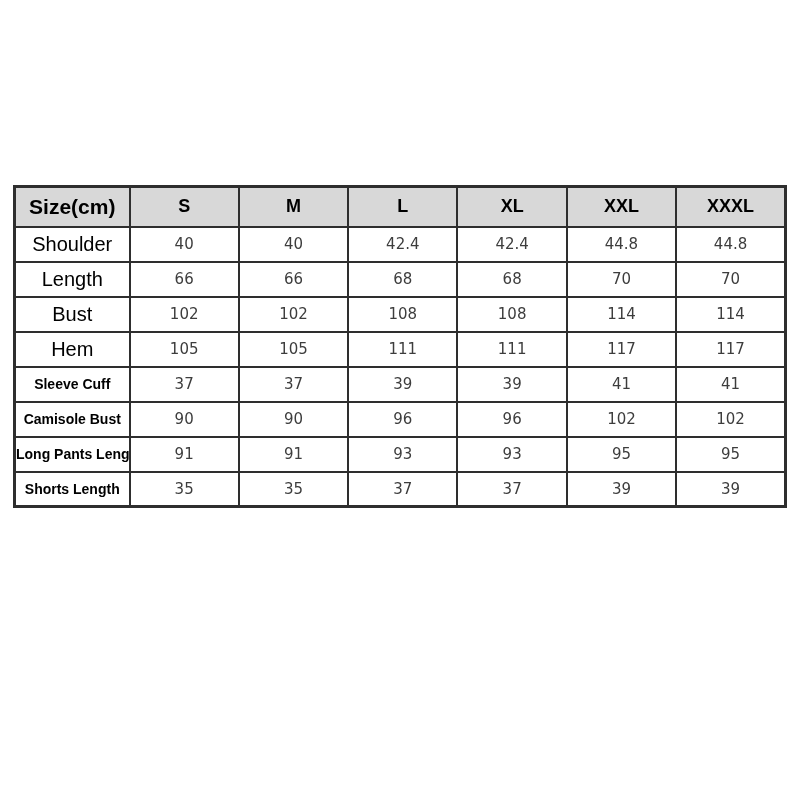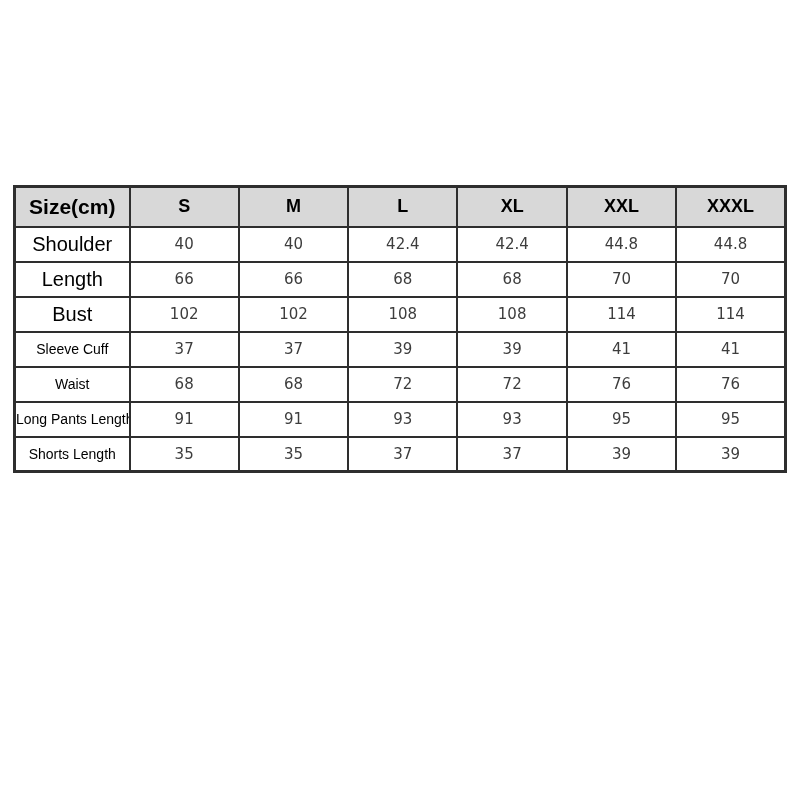--- a/index.html
+++ b/index.html
@@ -59,20 +59,21 @@
   .size-table tbody th.row-label{
     font-weight:normal;
     color:var(--label-text);
     background:#ffffff;
   }
   .size-table tbody th.row-label.lg{
     font-size:20px;
   }
   .size-table tbody th.row-label.sm{
     font-size:14px;
+    font-weight:bold;
   }
   .size-table tbody td.value-cell{
     font-family:"DejaVu Sans", sans-serif;
     font-size:15px;
     color:var(--value-text);
   }
 </style>
 </head>
 <body>
 
@@ -120,36 +121,45 @@
         <tr>
           <th class="row-label lg">Bust</th>
           <td class="value-cell">102</td>
           <td class="value-cell">102</td>
           <td class="value-cell">108</td>
           <td class="value-cell">108</td>
           <td class="value-cell">114</td>
           <td class="value-cell">114</td>
         </tr>
         <tr>
+          <th class="row-label lg">Hem</th>
+          <td class="value-cell">105</td>
+          <td class="value-cell">105</td>
+          <td class="value-cell">111</td>
+          <td class="value-cell">111</td>
+          <td class="value-cell">117</td>
+          <td class="value-cell">117</td>
+        </tr>
+        <tr>
           <th class="row-label sm">Sleeve Cuff</th>
           <td class="value-cell">37</td>
           <td class="value-cell">37</td>
           <td class="value-cell">39</td>
           <td class="value-cell">39</td>
           <td class="value-cell">41</td>
           <td class="value-cell">41</td>
         </tr>
         <tr>
-          <th class="row-label sm">Waist</th>
-          <td class="value-cell">68</td>
-          <td class="value-cell">68</td>
-          <td class="value-cell">72</td>
-          <td class="value-cell">72</td>
-          <td class="value-cell">76</td>
-          <td class="value-cell">76</td>
+          <th class="row-label sm">Camisole Bust</th>
+          <td class="value-cell">90</td>
+          <td class="value-cell">90</td>
+          <td class="value-cell">96</td>
+          <td class="value-cell">96</td>
+          <td class="value-cell">102</td>
+          <td class="value-cell">102</td>
         </tr>
         <tr>
           <th class="row-label sm">Long Pants Length</th>
           <td class="value-cell">91</td>
           <td class="value-cell">91</td>
           <td class="value-cell">93</td>
           <td class="value-cell">93</td>
           <td class="value-cell">95</td>
           <td class="value-cell">95</td>
         </tr>

